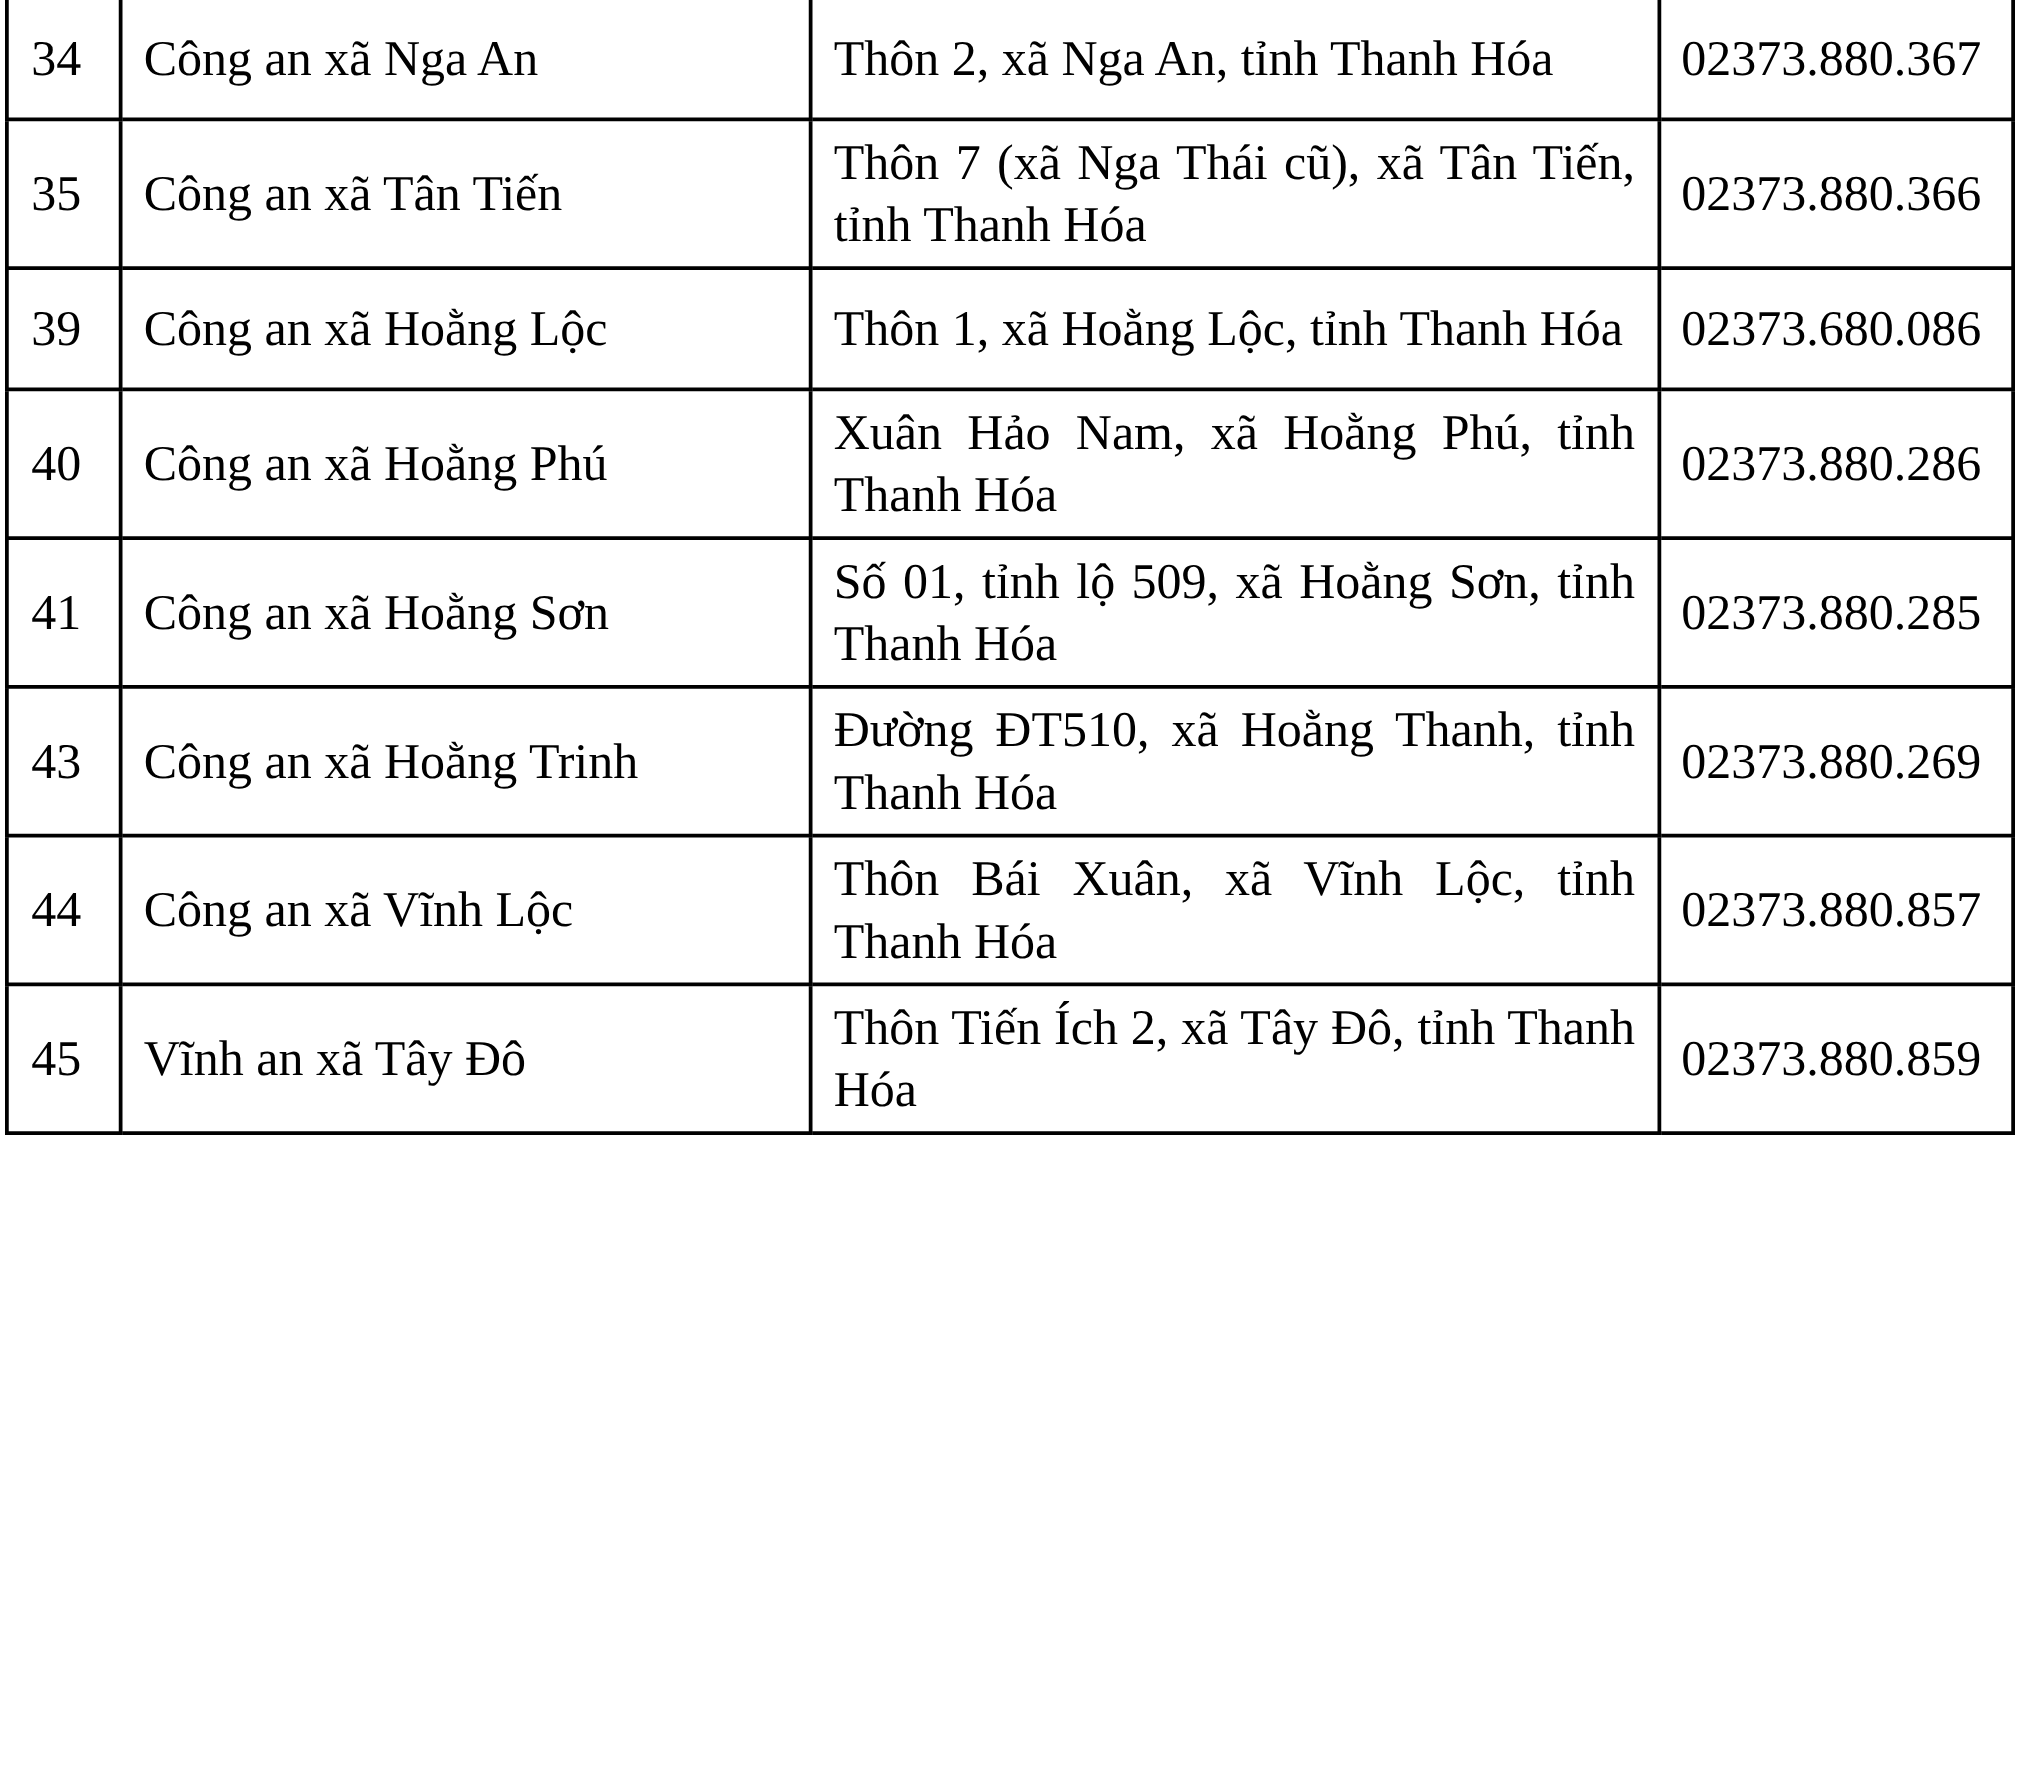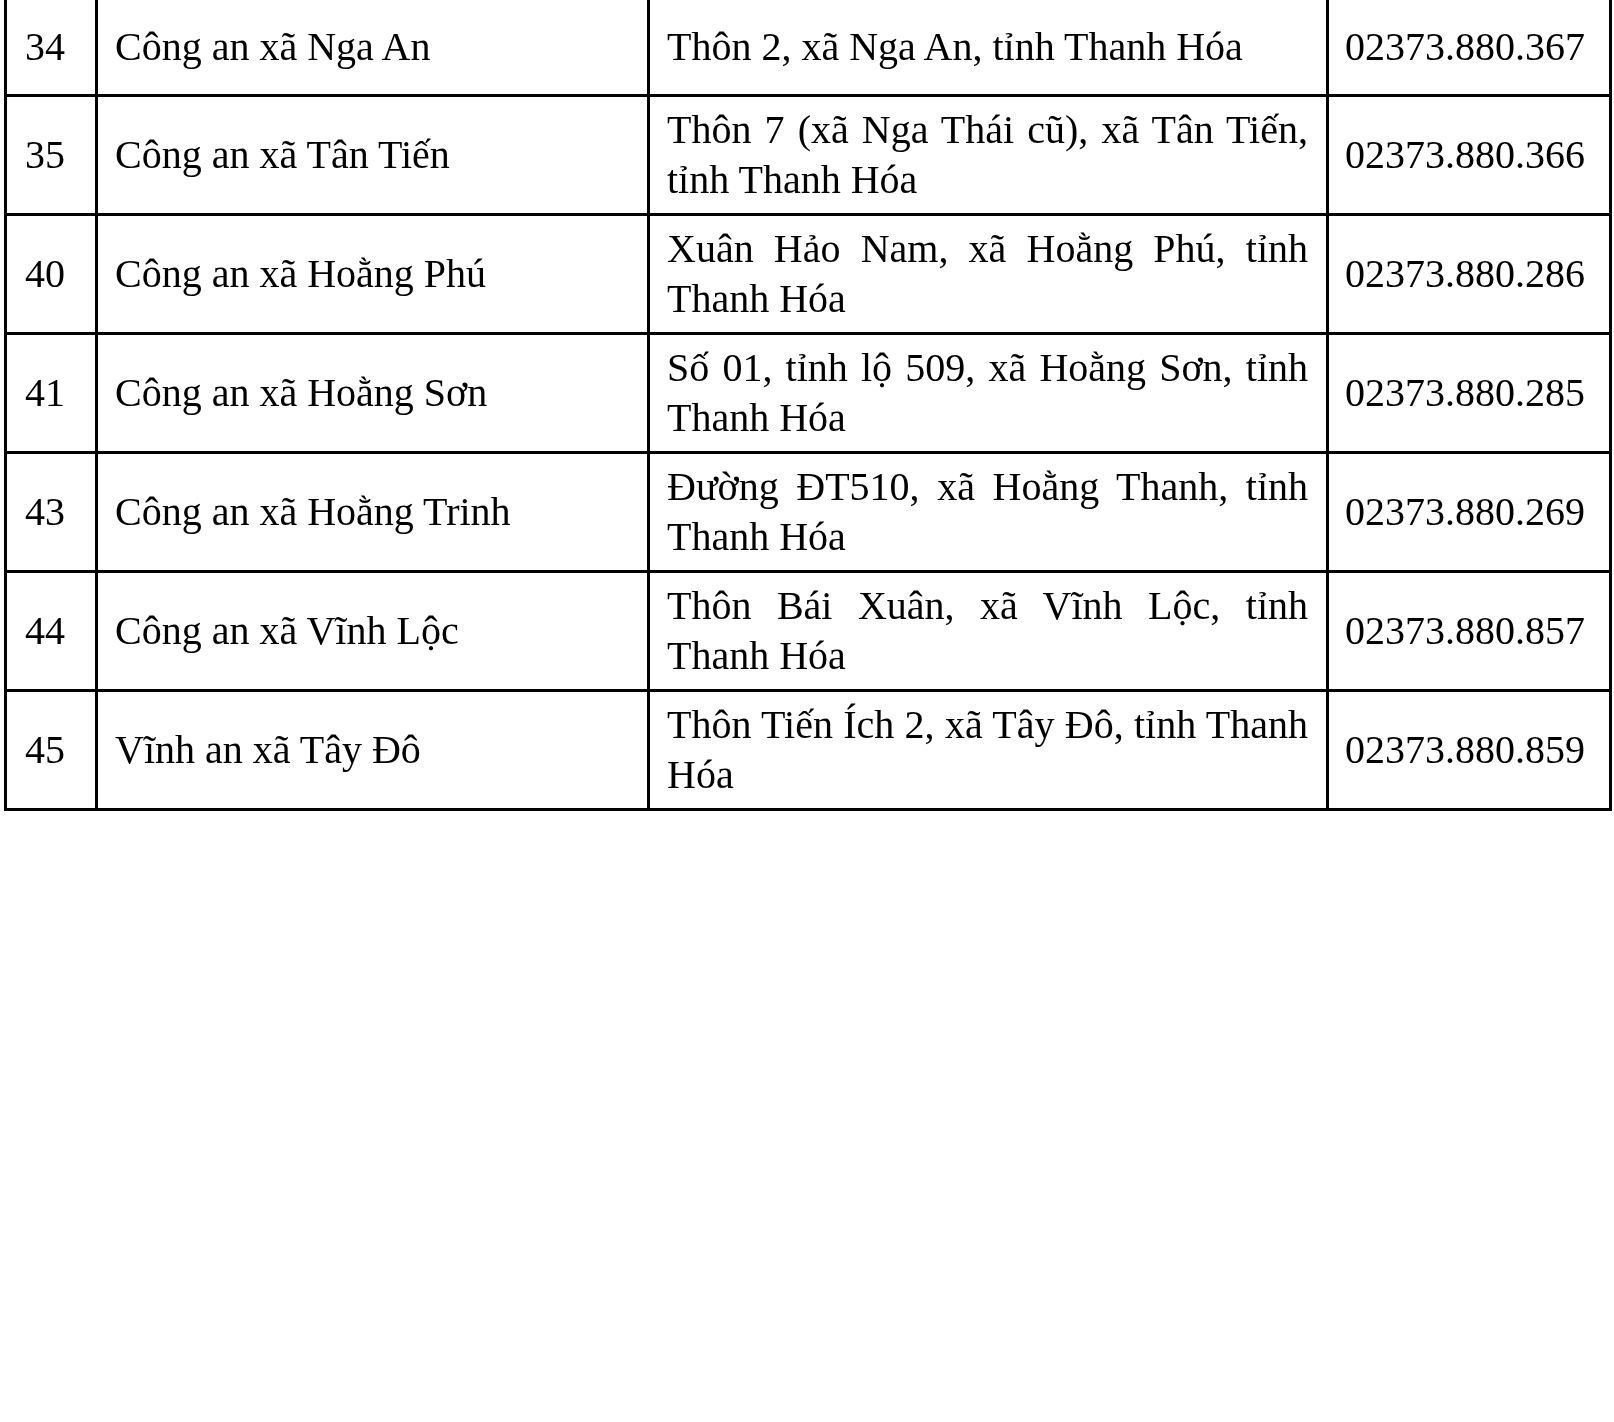--- a/index.html
+++ b/index.html
@@ -73,20 +73,26 @@
         <td class="col-name">Công an xã Nga An</td>
         <td class="col-addr">Thôn 2, xã Nga An, tỉnh Thanh Hóa</td>
         <td class="col-phone">02373.880.367</td>
       </tr>
       <tr class="h2">
         <td class="col-stt">35</td>
         <td class="col-name">Công an xã Tân Tiến</td>
         <td class="col-addr">Thôn 7 (xã Nga Thái cũ), xã Tân Tiến, tỉnh Thanh Hóa</td>
         <td class="col-phone">02373.880.366</td>
       </tr>
+      <tr class="h3">
+        <td class="col-stt">39</td>
+        <td class="col-name">Công an xã Hoằng Lộc</td>
+        <td class="col-addr">Thôn 1, xã Hoằng Lộc, tỉnh Thanh Hóa</td>
+        <td class="col-phone">02373.680.086</td>
+      </tr>
       <tr class="h2">
         <td class="col-stt">40</td>
         <td class="col-name">Công an xã Hoằng Phú</td>
         <td class="col-addr">Xuân Hảo Nam, xã Hoằng Phú, tỉnh Thanh Hóa</td>
         <td class="col-phone">02373.880.286</td>
       </tr>
       <tr class="h2">
         <td class="col-stt">41</td>
         <td class="col-name">Công an xã Hoằng Sơn</td>
         <td class="col-addr">Số 01, tỉnh lộ 509, xã Hoằng Sơn, tỉnh Thanh Hóa</td>

